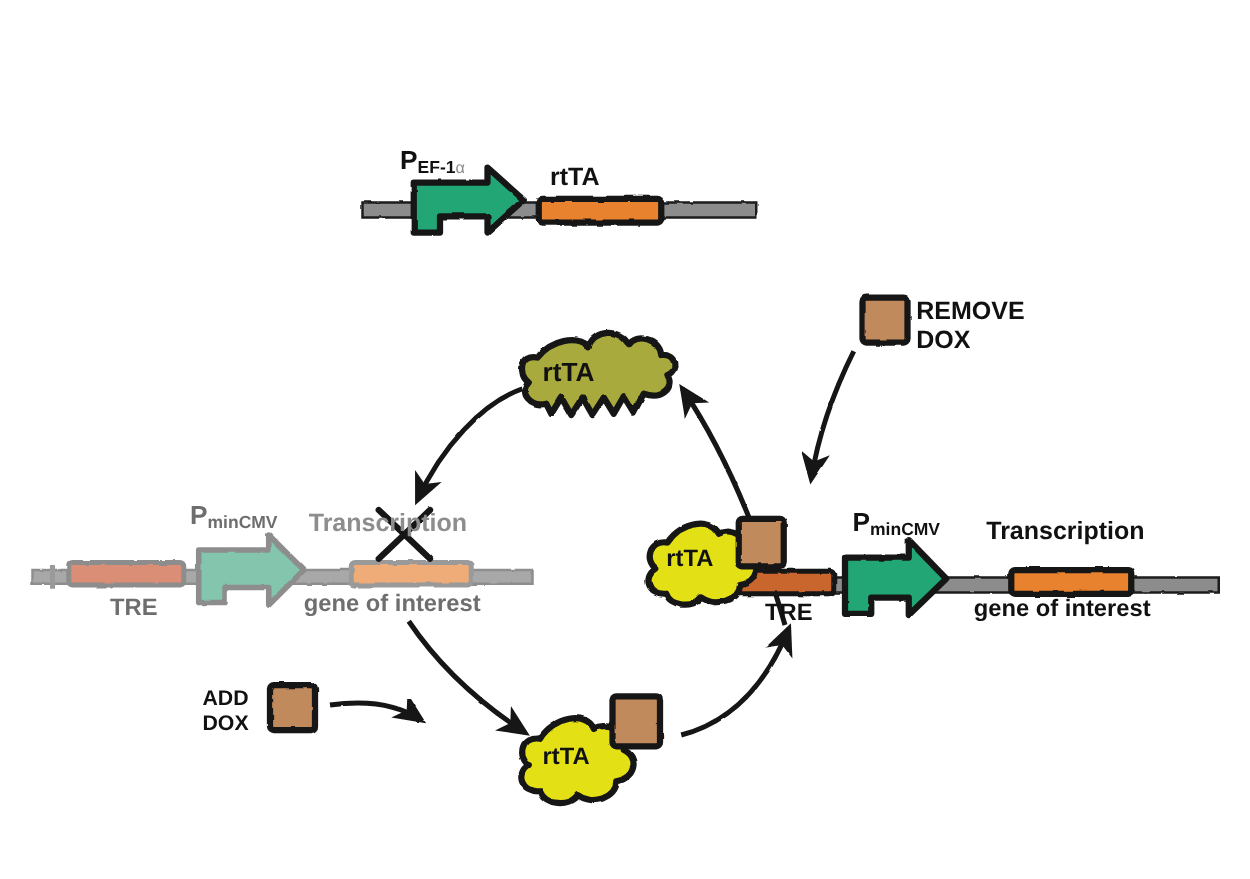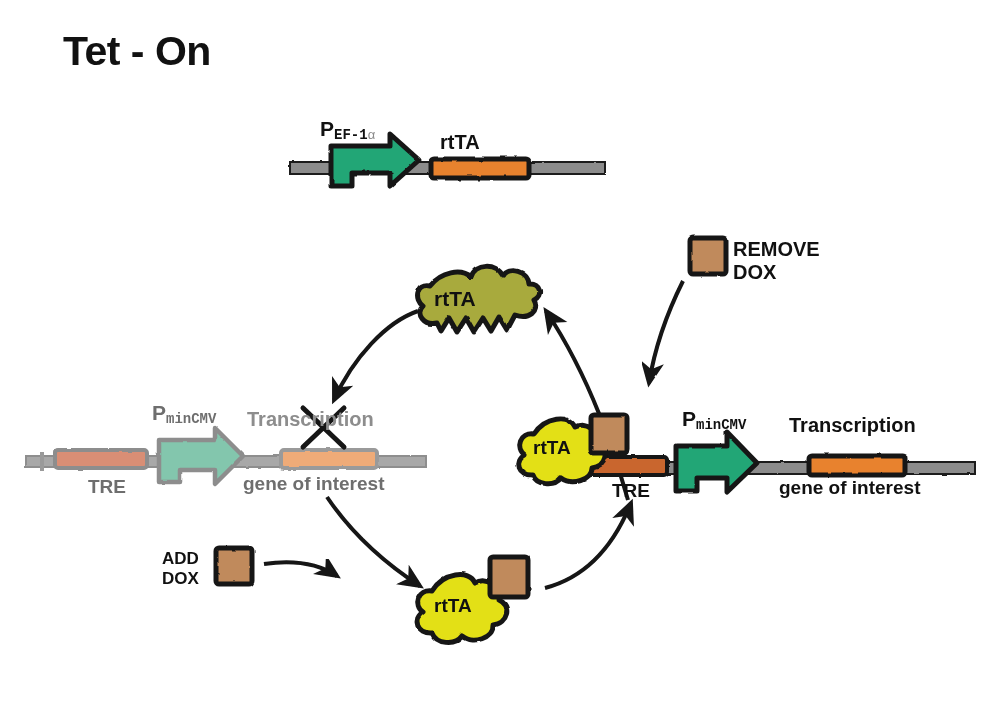--- a/index.html
+++ b/index.html
@@ -15,21 +15,21 @@
 
   
   #title{
     left:63px;top:31px;font-size:41px;letter-spacing:-0.5px;
     color:#111111;font-weight:bold;
   }
 
   
   .plabel{display:inline-block;}
   .plabel .p{font-size:21px;font-weight:bold;}
-  .plabel .sub{font-size:14px;font-weight:bold;vertical-align:-3px;font-family:Liberation Mono, monospace;}
+  .plabel .sub{font-size:14px;font-weight:bold;vertical-align:-3px;}
   .plabel .alpha{font-size:13px;font-weight:normal;color:#8a8a8a;vertical-align:-3px;}
 
   #lbl-pef{left:320px;top:118px;color:#111;}
   #lbl-rtta-gene{left:440px;top:132px;font-size:20px;color:#111;}
 
   #lbl-remove-dox{left:733px;top:238px;font-size:20px;color:#111;line-height:1.15;}
   #lbl-add-dox{left:162px;top:549px;font-size:17px;color:#111;line-height:1.15;text-align:center;}
 
   
   #lbl-pmincmv-left{left:152px;top:402px;color:#6e6e6e;}
@@ -179,21 +179,20 @@
                C412,619 417,634 432,633
                C436,644 455,646 462,636
                C473,645 494,638 493,625
                C508,623 512,606 499,600
                C502,587 486,576 475,583
                C469,569 443,573 432,591 Z" fill="#e3e014" stroke="#171717" stroke-width="5" stroke-linejoin="round"></path>
       <rect x="490" y="557" width="38" height="40" rx="3" fill="#c08a5c" stroke="#171717" stroke-width="5"></rect>
     </g>
   </svg>
 
-  <div class="lbl" id="title">Tet - On</div>
 
   <div class="lbl plabel" id="lbl-pef">
     <span class="p">P</span><span class="sub">EF-1</span><span class="alpha">α</span>
   </div>
   <div class="lbl" id="lbl-rtta-gene">rtTA</div>
 
   <div class="lbl" id="lbl-rtta-inactive">rtTA</div>
   <div class="lbl" id="lbl-rtta-bound">rtTA</div>
   <div class="lbl" id="lbl-rtta-active">rtTA</div>
 

